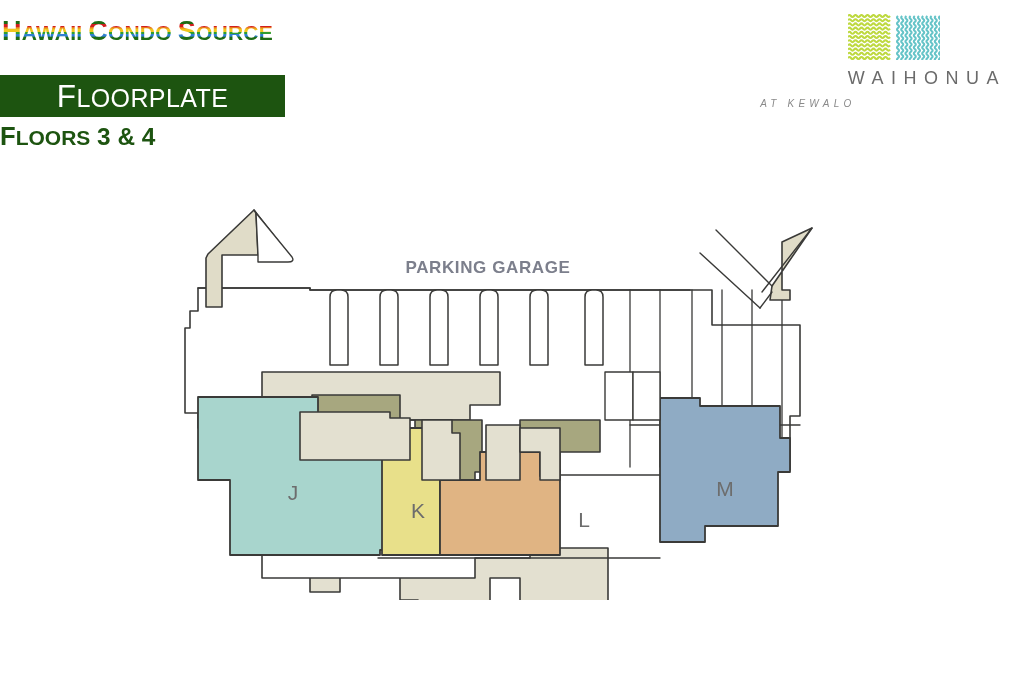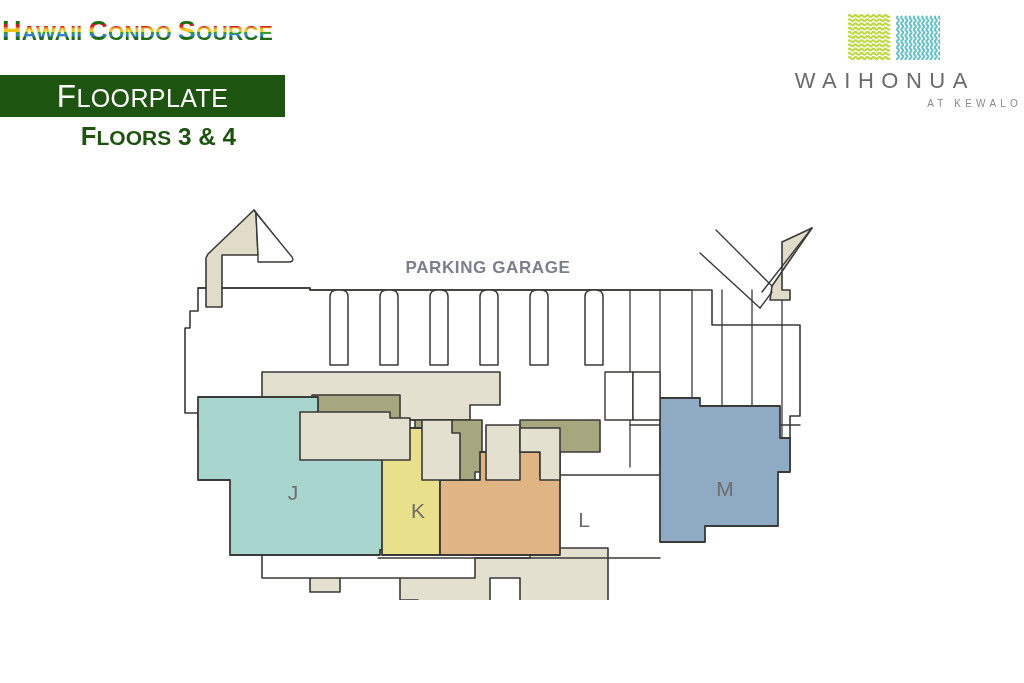--- a/index.html
+++ b/index.html
@@ -49,26 +49,24 @@
   
   .sc { text-transform: uppercase; }
   .sc > .lead { font-size: 1.26em; }
 
   
   #floors-subtitle {
     position: absolute;
     left: 0;
     top: 122px;
     width: 285px;
-    text-align: center;
     color: #1d5410;
     font-size: 21px;
     font-weight: bold;
     white-space: nowrap;
-    padding-left: 16px;
   }
   #floors-subtitle .lead { font-size: 1.22em; }
   #floors-subtitle .num { font-size: 1.16em; }
 
   
   #waihonua-logo {
     position: absolute;
     right: 18px;
     top: 10px;
     width: 250px;
@@ -79,38 +77,39 @@
     left: 92px;
     top: 4px;
     width: 92px;
     height: 46px;
   }
   #waihonua-name {
     position: absolute;
     left: 0;
     top: 58px;
     width: 250px;
-    text-align: center;
+    text-align: right;
     color: #6b6b6b;
-    font-size: 22px;
+    font-size: 18px;
     letter-spacing: 7.5px;
     text-indent: 7.5px;
     font-weight: 400;
   }
   #waihonua-tagline {
     position: absolute;
-    left: 16px;
+    left: 0;
     top: 88px;
     width: 250px;
-    text-align: right;
+    text-align: left;
     color: #8a8a8a;
     font-size: 10px;
     letter-spacing: 4.2px;
     text-indent: 4.2px;
     font-weight: 400;
+    font-style: italic;
   }
 
   
   #floorplan {
     position: absolute;
     left: 0;
     top: 180px;
     width: 888px;
     height: 420px;
   }

